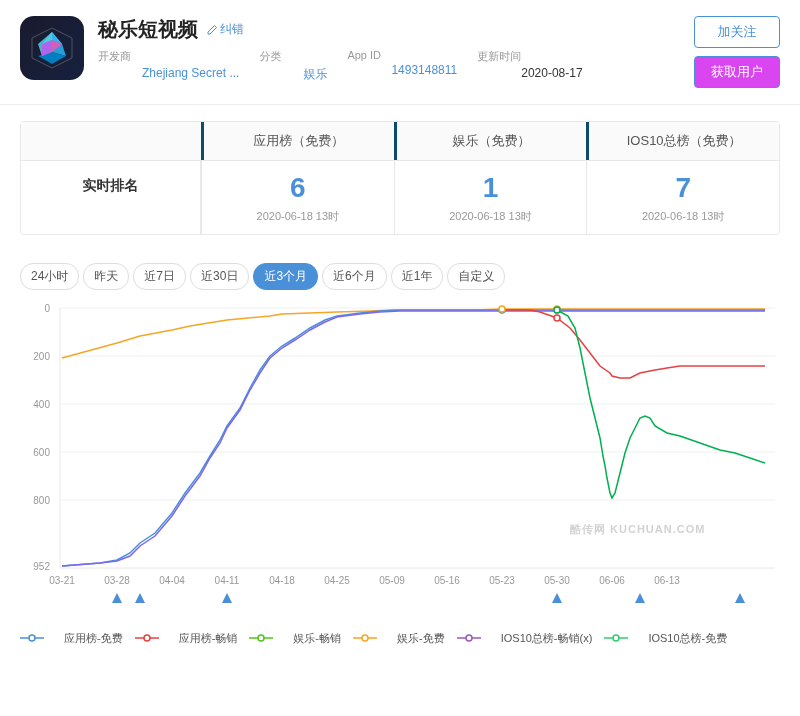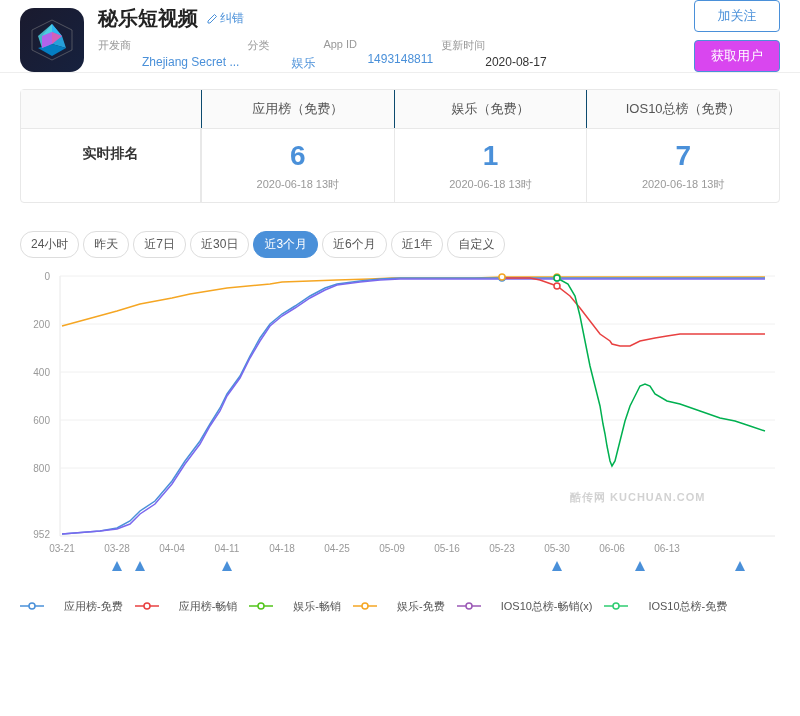--- a/index.html
+++ b/index.html
@@ -1,38 +1,38 @@
 <!DOCTYPE html>
 <html><head>
   <meta charset="utf-8">
   <style>
     * { box-sizing: border-box; margin: 0; padding: 0; }
     body { font-family: "Microsoft YaHei", Arial, sans-serif; background: #fff; color: #333; font-size: 13px; width: 800px; }
     
     
-    .header { display: flex; align-items: flex-end; padding: 0 20px; border-bottom: 1px solid #eee; }
+    .header { display: flex; align-items: flex-start; padding: 16px 20px; border-bottom: 1px solid #eee; }
     .app-icon { width: 64px; height: 64px; border-radius: 14px; background: linear-gradient(135deg, #1a1a2e, #16213e); display: flex; align-items: center; justify-content: center; flex-shrink: 0; overflow: hidden; }
     .app-icon svg { width: 48px; height: 48px; }
     .app-info { margin-left: 14px; flex: 1; }
     .app-name-row { display: flex; align-items: center; gap: 8px; margin-bottom: 6px; }
     .app-name { font-size: 20px; font-weight: bold; color: #222; }
     .edit-link { color: #4a90d9; font-size: 12px; cursor: pointer; display: flex; align-items: center; gap: 2px; }
-    .app-meta { display: flex; gap: 8px; }
+    .app-meta { display: flex; gap: 20px; }
     .meta-item { display: flex; flex-direction: column; gap: 2px; }
     .meta-label { color: #999; font-size: 11px; }
     .meta-value { color: #4a90d9; font-size: 12px; margin-left: 44px; }
     .meta-value.dark { color: #333; }
     .header-buttons { display: flex; flex-direction: column; gap: 8px; }
     .btn-follow { background: #fff; border: 1px solid #4a90d9; color: #4a90d9; padding: 6px 16px; border-radius: 4px; cursor: pointer; font-size: 13px; white-space: nowrap; }
     .btn-users { background: #d946ef; border: 1px solid #4a90d9; color: #fff; padding: 6px 16px; border-radius: 4px; cursor: pointer; font-size: 13px; white-space: nowrap; }
 
     
     .rankings { margin: 16px 20px; border: 1px solid #e8e8e8; border-radius: 4px; }
     .rankings-header { display: grid; grid-template-columns: 180px 1fr 1fr 1fr; border-bottom: 1px solid #e8e8e8; background: #fafafa; }
-    .rank-col-header { padding: 10px 16px; text-align: center; font-size: 13px; color: #555; border-left: 1px solid #0c4a6e; }
+    .rank-col-header { padding: 10px 16px; text-align: center; font-size: 13px; color: #555; border-left: 3px solid #0c4a6e; }
     .rank-col-header:first-child { border-left: none; }
     .rankings-row { display: grid; grid-template-columns: 180px 1fr 1fr 1fr; }
     .rank-label { padding: 16px; text-align: center; font-size: 14px; font-weight: bold; color: #333; border-right: 1px solid #e8e8e8; }
     .rank-cell { padding: 10px 16px; text-align: center; border-left: 1px solid #e8e8e8; }
     .rank-number { font-size: 28px; font-weight: bold; color: #4a90d9; line-height: 1.2; }
     .rank-date { font-size: 11px; color: #999; margin-top: 4px; }
 
     
     .time-filter { display: flex; align-items: center; padding: 12px 20px 8px; gap: 4px; }
     .time-btn { padding: 4px 10px; border: 1px solid #ddd; border-radius: 13px; cursor: pointer; font-size: 12px; color: #555; background: #fff; }

